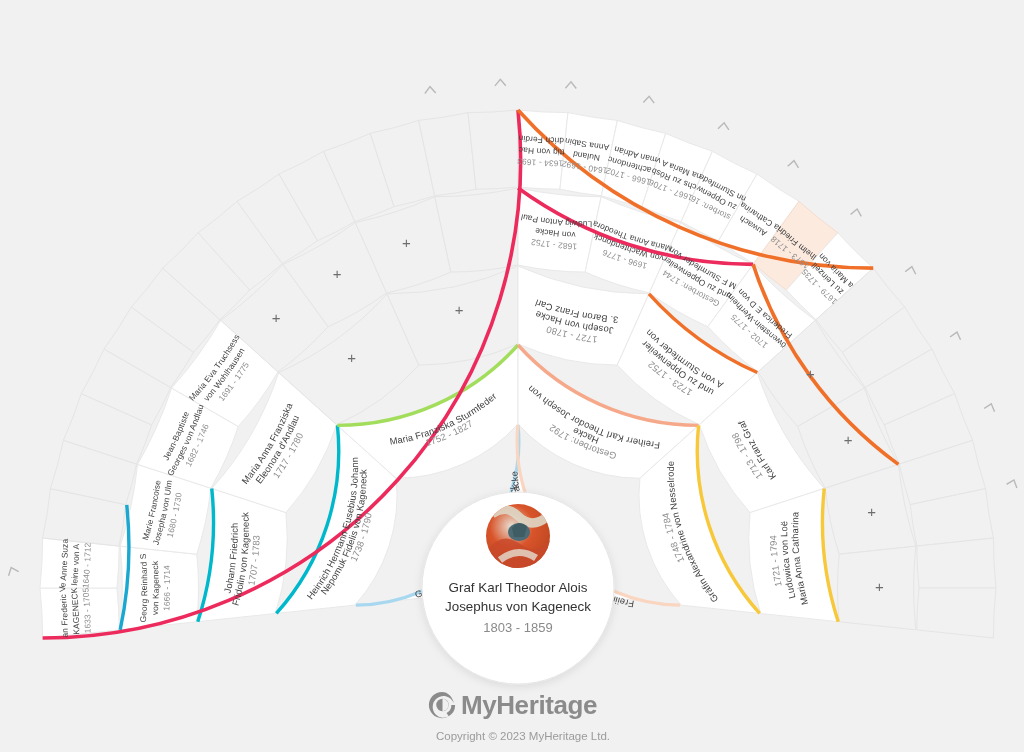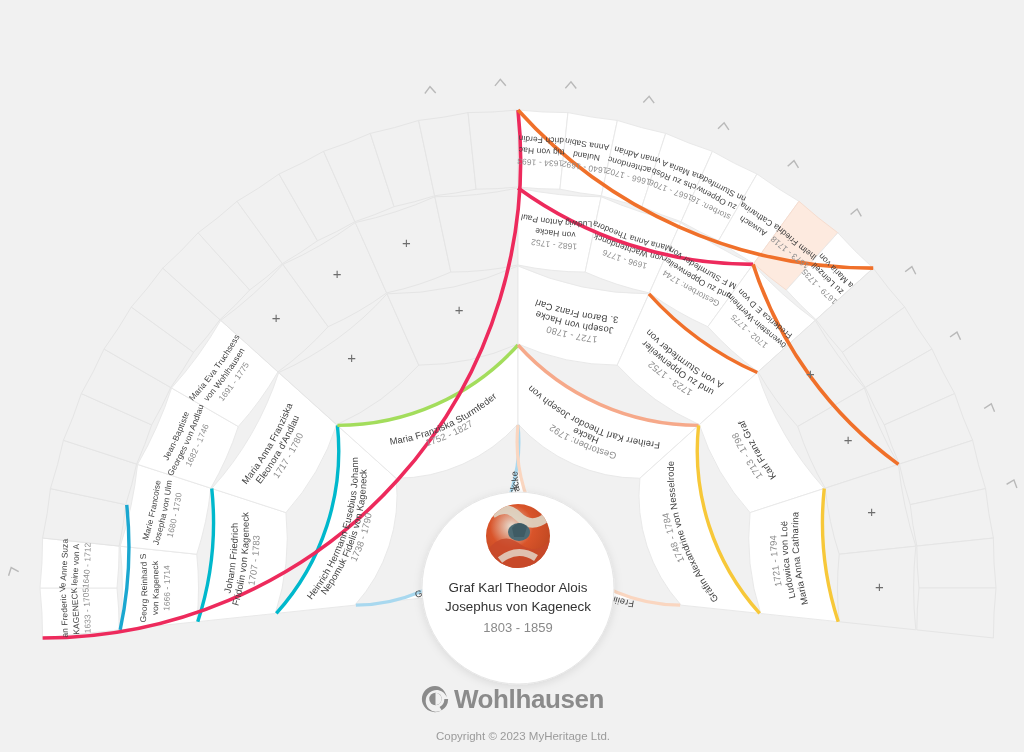--- a/index.html
+++ b/index.html
@@ -31,21 +31,21 @@
   #footer{
     position:absolute;left:0;right:0;bottom:10px;
     text-align:center;
   }
   #brand{
     display:inline-flex;align-items:center;justify-content:center;gap:4px;
     color:#8a8a8a;
   }
   #brand .mark{width:30px;height:30px;display:inline-block;}
   #brand .wordmark{font-size:26px;font-weight:bold;color:#8b8b8b;letter-spacing:-0.4px;line-height:1;}
-  #copyright{margin-top:12px;font-size:11.5px;color:#9b9b9b;padding-left:22px;}
+  #copyright{margin-top:6px;font-size:11.5px;color:#9b9b9b;padding-left:22px;}
 </style>
 </head>
 <body>
 
 <div id="chart-stage">
   <svg id="fan" viewBox="0 0 1024 752">
     <defs>
       <radialGradient id="crestGrad" cx="40%" cy="35%" r="75%">
         <stop offset="0%" stop-color="#e8e2d6"></stop>
         <stop offset="45%" stop-color="#d9542a"></stop>
@@ -381,16 +381,16 @@
 <div id="footer">
   <div id="brand">
     <span class="mark">
       <svg viewBox="0 0 32 32" width="30" height="30">
         <path d="M16 2 C8.3 2 2 8.3 2 16 c0 7.7 6.3 14 14 14 c2.6 0 5-0.7 7.1-2 C20.6 29.2 18 29.9 15.3 29.3 C9 27.9 5 21.9 6.3 15.6 C7.6 9.3 13.7 5.3 20 6.6 c4.1 0.9 7.3 3.9 8.6 7.6 C27.4 7.2 22.3 2 16 2 z" fill="#8b8b8b"></path>
         <circle cx="16.5" cy="16" r="6.6" fill="#8b8b8b"></circle>
         <path d="M16.5 9.4 a6.6 6.6 0 0 1 0 13.2 z" fill="#f1f1f1"></path>
         <path d="M30 16 a14 14 0 0 1 -6.9 12 l-2.2-3.4 A10 10 0 0 0 26 16 z" fill="#8b8b8b"></path>
       </svg>
     </span>
-    <span class="wordmark">Wohlhausen</span>
+    <span class="wordmark">MyHeritage</span>
   </div>
   <div id="copyright">Copyright © 2023 MyHeritage Ltd.</div>
 </div>
 
 </body></html>

